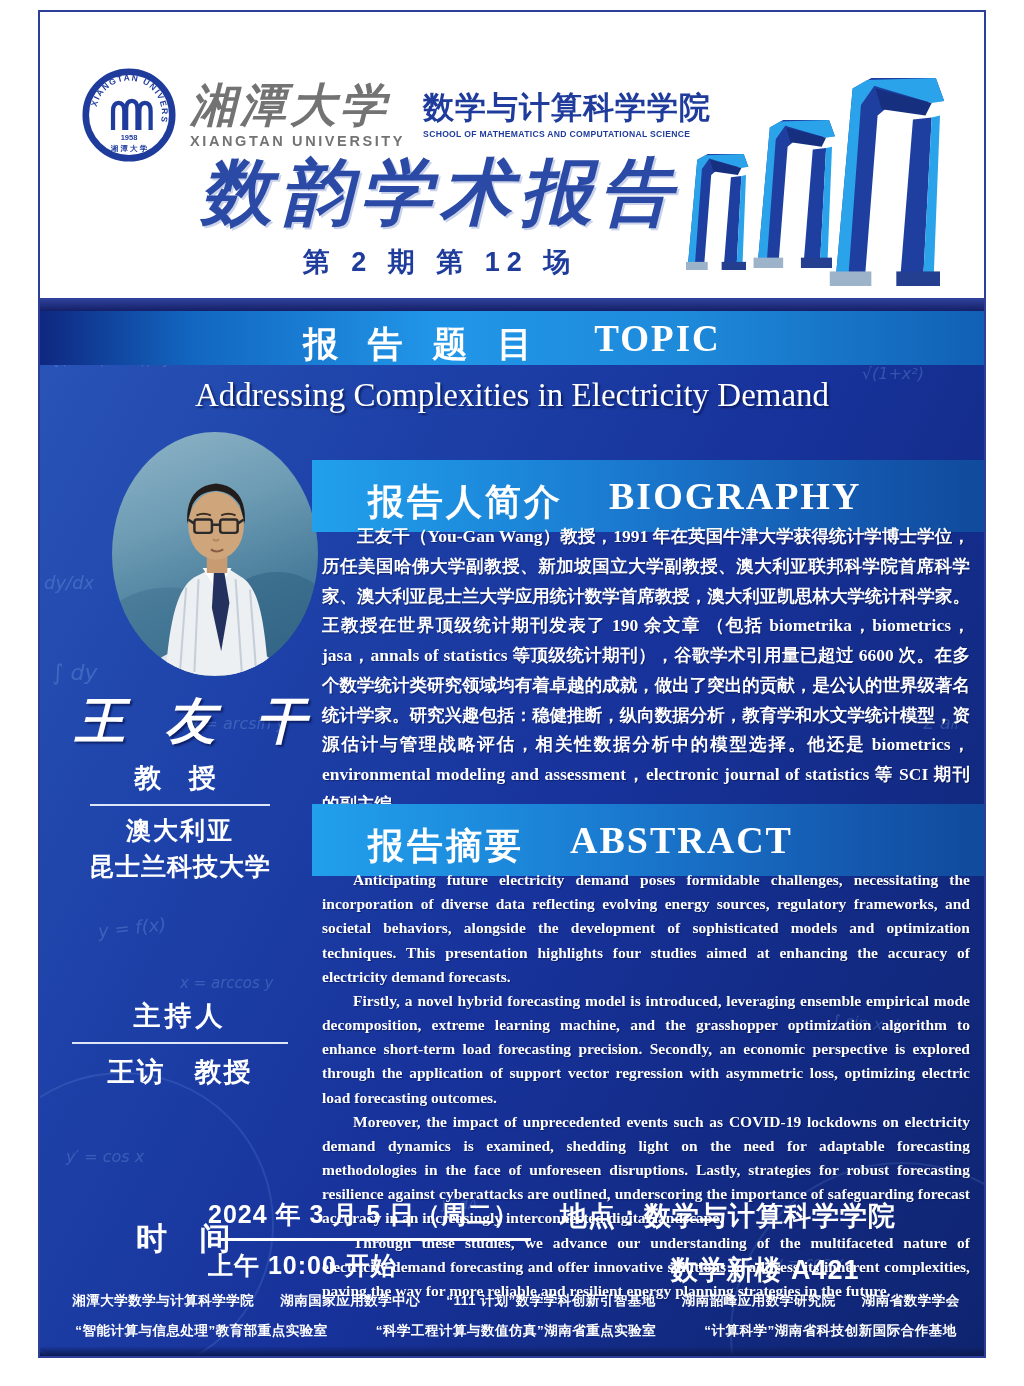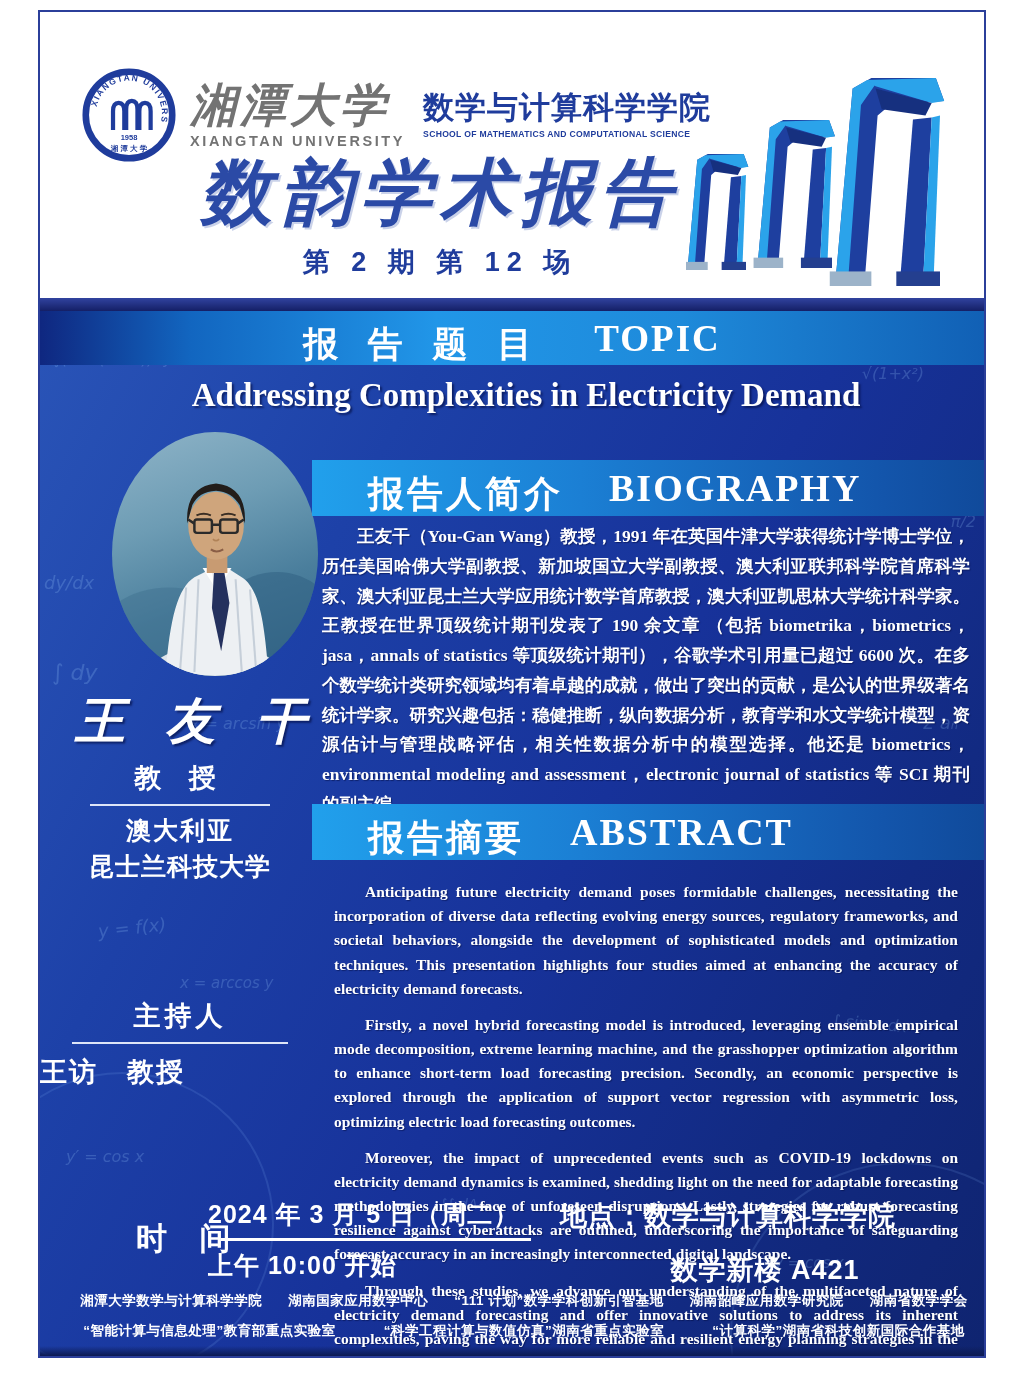--- a/index.html
+++ b/index.html
@@ -58,77 +58,77 @@
   .curve-b{right:-90px;top:1150px;width:340px;height:340px;}
 
   
   .topic-banner{position:absolute;left:0;top:299px;width:100%;height:54px;z-index:5;
     background:linear-gradient(90deg,#0f2780 0%,#1266c0 16%,#2196e8 42%,#1e8ada 68%,#1160b5 100%);
     display:flex;align-items:center;justify-content:center;}
   .banner-cn{color:#fff;font-weight:bold;font-size:35px;letter-spacing:10px;margin-top:12px;}
   .banner-en{color:#fff;font-family:"Liberation Serif",serif;font-weight:bold;
     font-size:37px;letter-spacing:2px;margin-left:52px;}
   .topic-title{position:absolute;left:0;top:362px;width:100%;text-align:center;z-index:2;
-    color:#ffffff;font-family:"Liberation Serif",serif;font-weight:bold;
-    font-size:33px;line-height:43px;text-shadow:2px 2px 2px rgba(0,10,60,.6);padding-left:14px;}
-
-  
-  .side-banner{position:absolute;left:272px;width:672px;height:56px;z-index:2;
+    color:#ffffff;font-family:"Liberation Serif",serif;font-weight:normal;
+    font-size:33px;line-height:43px;text-shadow:2px 2px 2px rgba(0,10,60,.6);}
+
+  
+  .side-banner{position:absolute;left:272px;width:672px;height:72px;z-index:2;
     background:linear-gradient(90deg,#21a0ec 0%,#1b7fd4 40%,#1355ab 85%,#104a9b 100%);
     display:flex;align-items:center;padding-left:56px;box-sizing:border-box;}
   .bio-banner{top:448px;}
   .abs-banner{top:792px;}
   .side-banner .banner-cn{font-size:36px;letter-spacing:3px;}
   .side-banner .banner-en{font-size:38px;margin-left:46px;}
 
   
   .bio-text{position:absolute;left:282px;top:510px;width:648px;z-index:2;
     color:#ffffff;font-family:"Liberation Serif",serif;font-weight:bold;
     font-size:17.5px;line-height:1.7;text-align:justify;text-indent:2em;
     text-shadow:1px 1px 1px rgba(0,10,60,.5);}
   .abs-text{position:absolute;left:282px;top:856px;width:648px;z-index:2;
     color:#ffffff;font-family:"Liberation Serif",serif;font-weight:bold;
     font-size:15.5px;line-height:1.56;text-align:justify;
     text-shadow:1px 1px 1px rgba(0,10,60,.5);}
-  .abs-text p{margin:12px;text-indent:2em;}
+  .abs-text p{margin:0;text-indent:2em;}
 
   
   .photo{position:absolute;left:72px;top:420px;width:206px;height:244px;z-index:2;
     border-radius:50%;overflow:hidden;
     background:linear-gradient(160deg,#8fb4c8 0%,#6d9cb4 35%,#4a7e9c 65%,#336687 100%);}
   .speaker-name{position:absolute;left:0;top:676px;width:280px;text-align:right;z-index:2;
     color:#fff;font-family:"Liberation Serif",serif;font-weight:bold;font-style:italic;
     font-size:50px;letter-spacing:14px;text-shadow:2px 2px 2px rgba(0,10,60,.6);}
   .speaker-title{position:absolute;left:0;top:748px;width:280px;text-align:center;z-index:2;
     color:#fff;font-weight:bold;font-size:27px;letter-spacing:10px;}
   .left-line{position:absolute;height:2px;background:#e8eefc;z-index:2;opacity:.95;}
   .line-aff{left:50px;top:792px;width:180px;}
   .aff1{position:absolute;left:0;top:802px;width:280px;text-align:center;z-index:2;
     color:#fff;font-weight:bold;font-size:25px;letter-spacing:2px;}
   .aff2{position:absolute;left:0;top:838px;width:280px;text-align:center;z-index:2;
     color:#fff;font-weight:bold;font-size:25px;letter-spacing:1px;}
   .host-label{position:absolute;left:0;top:986px;width:280px;text-align:center;z-index:2;
     color:#fff;font-weight:bold;font-size:27px;letter-spacing:4px;}
   .line-host{left:32px;top:1030px;width:216px;}
-  .host-name{position:absolute;left:0;top:1042px;width:280px;z-index:2;
+  .host-name{position:absolute;left:0;top:1042px;width:280px;text-align:center;z-index:2;
     color:#fff;font-weight:bold;font-size:27px;letter-spacing:2px;}
 
   
   .time-label{position:absolute;left:96px;top:1206px;z-index:2;
     color:#fff;font-weight:bold;font-size:31px;letter-spacing:12px;}
   .date-block{position:absolute;left:168px;top:1186px;width:336px;text-align:left;z-index:2;color:#fff;}
   .date-line1{font-weight:bold;font-size:25px;letter-spacing:1px;}
   .date-rule{height:2.5px;background:#fff;width:310px;margin:7px auto 8px auto;}
   .date-line2{font-weight:bold;font-size:25px;letter-spacing:1px;}
   .loc-block{position:absolute;left:520px;top:1186px;width:410px;z-index:2;color:#fff;}
   .loc-line1{font-weight:bold;font-size:27px;letter-spacing:1px;}
   .loc-line2{font-weight:bold;font-size:27px;letter-spacing:1px;text-align:center;margin-top:18px;}
 
   
-  .footer-line{position:absolute;left:12px;width:100%;display:flex;justify-content:center;z-index:2;
+  .footer-line{position:absolute;left:4px;width:100%;display:flex;justify-content:center;z-index:2;
     color:#fff;font-weight:bold;font-size:13.5px;letter-spacing:0.5px;white-space:nowrap;}
   .footer-1{top:1280px;gap:26px;}
   .footer-2{top:1310px;gap:48px;}
 </style>
 </head>
 <body>
 
 <div class="page">
   <div class="poster">
 

